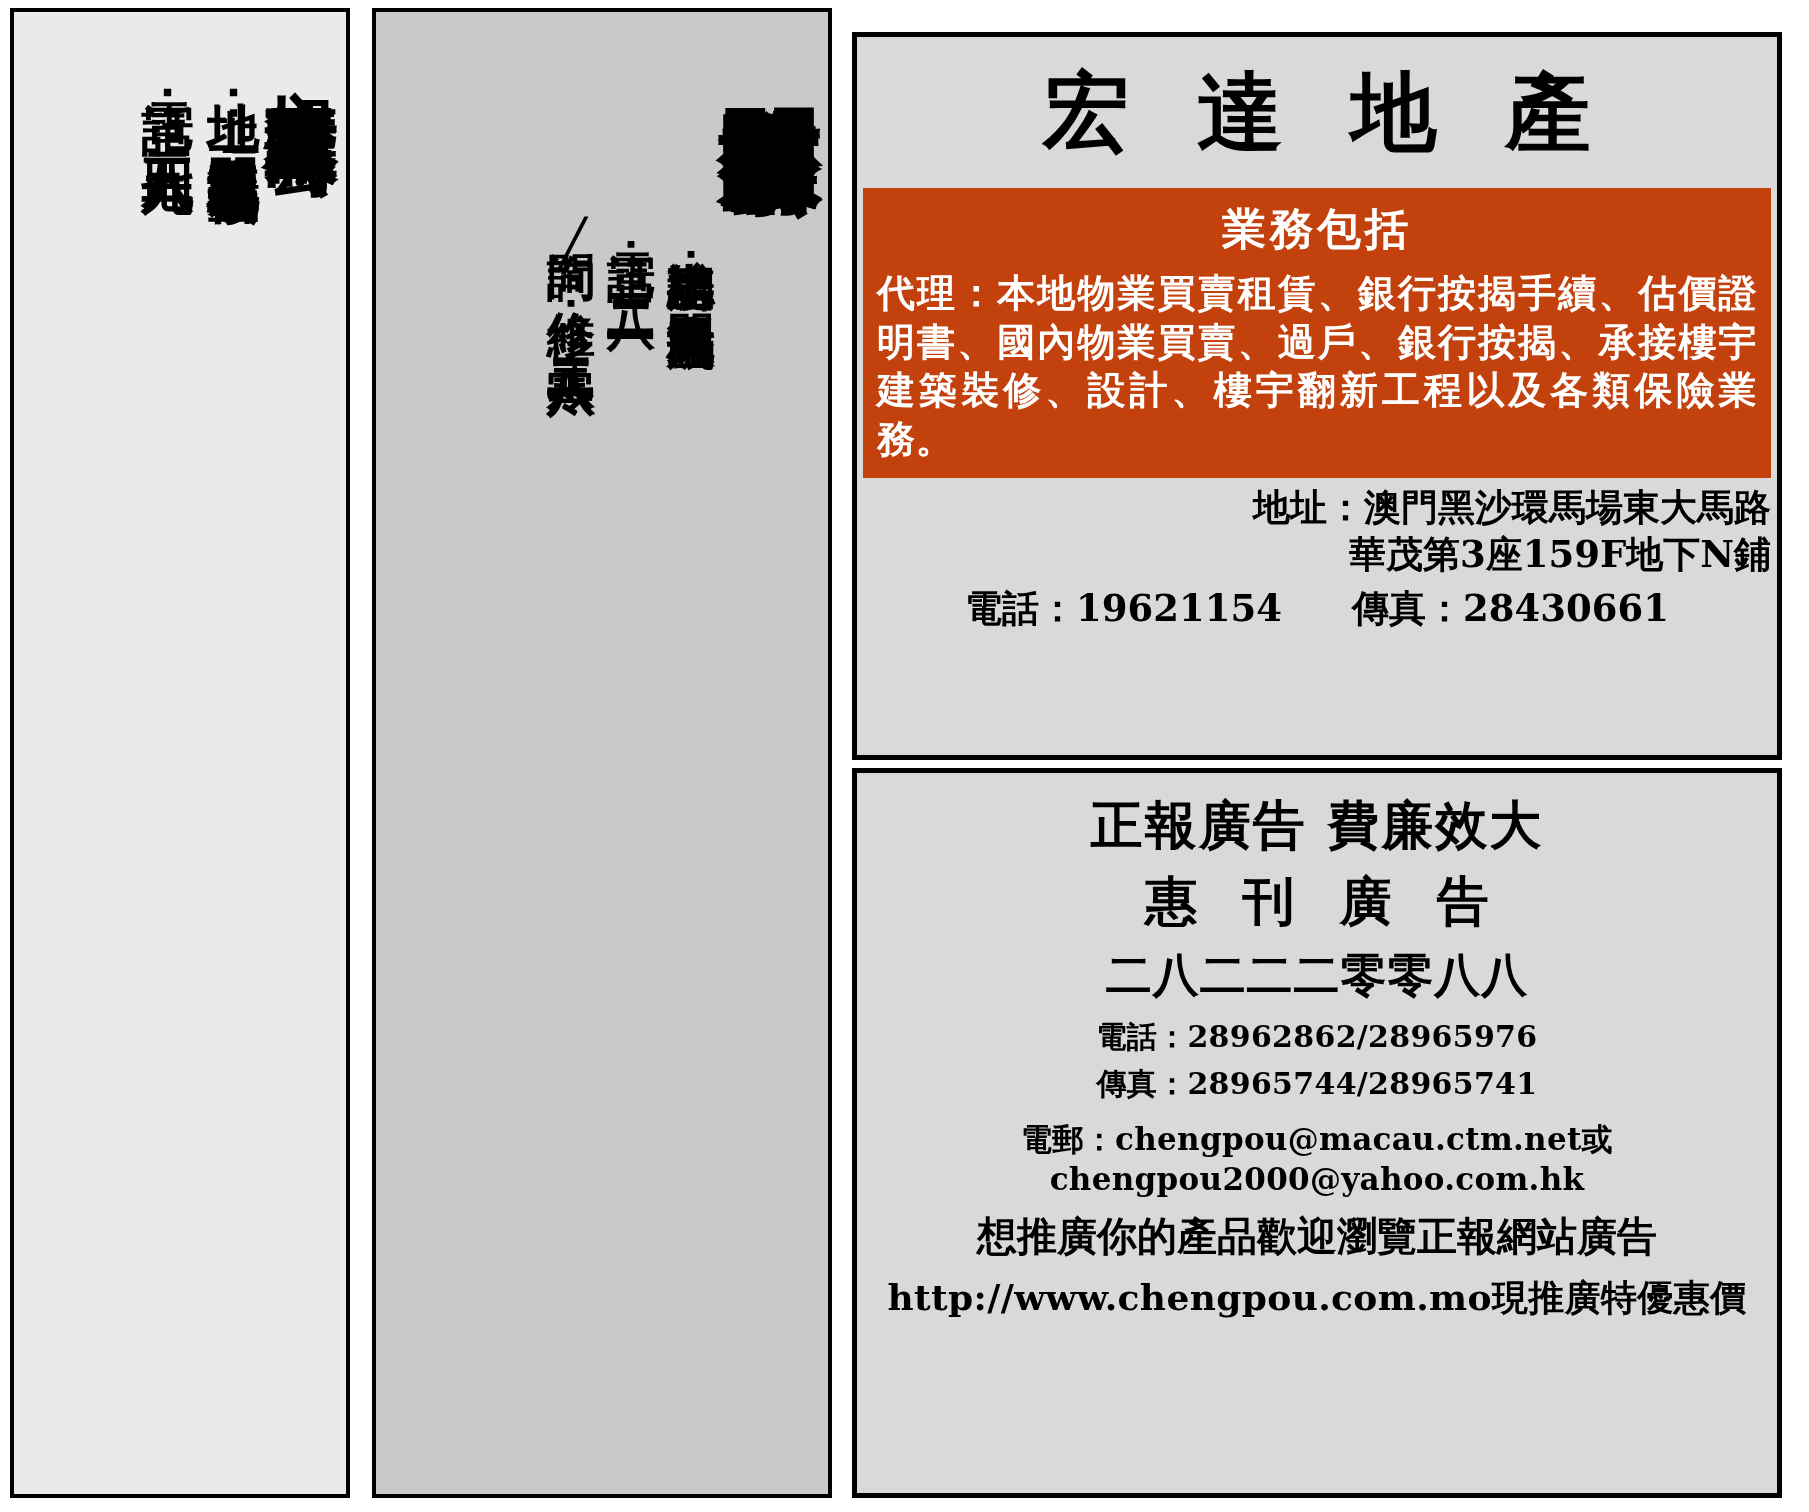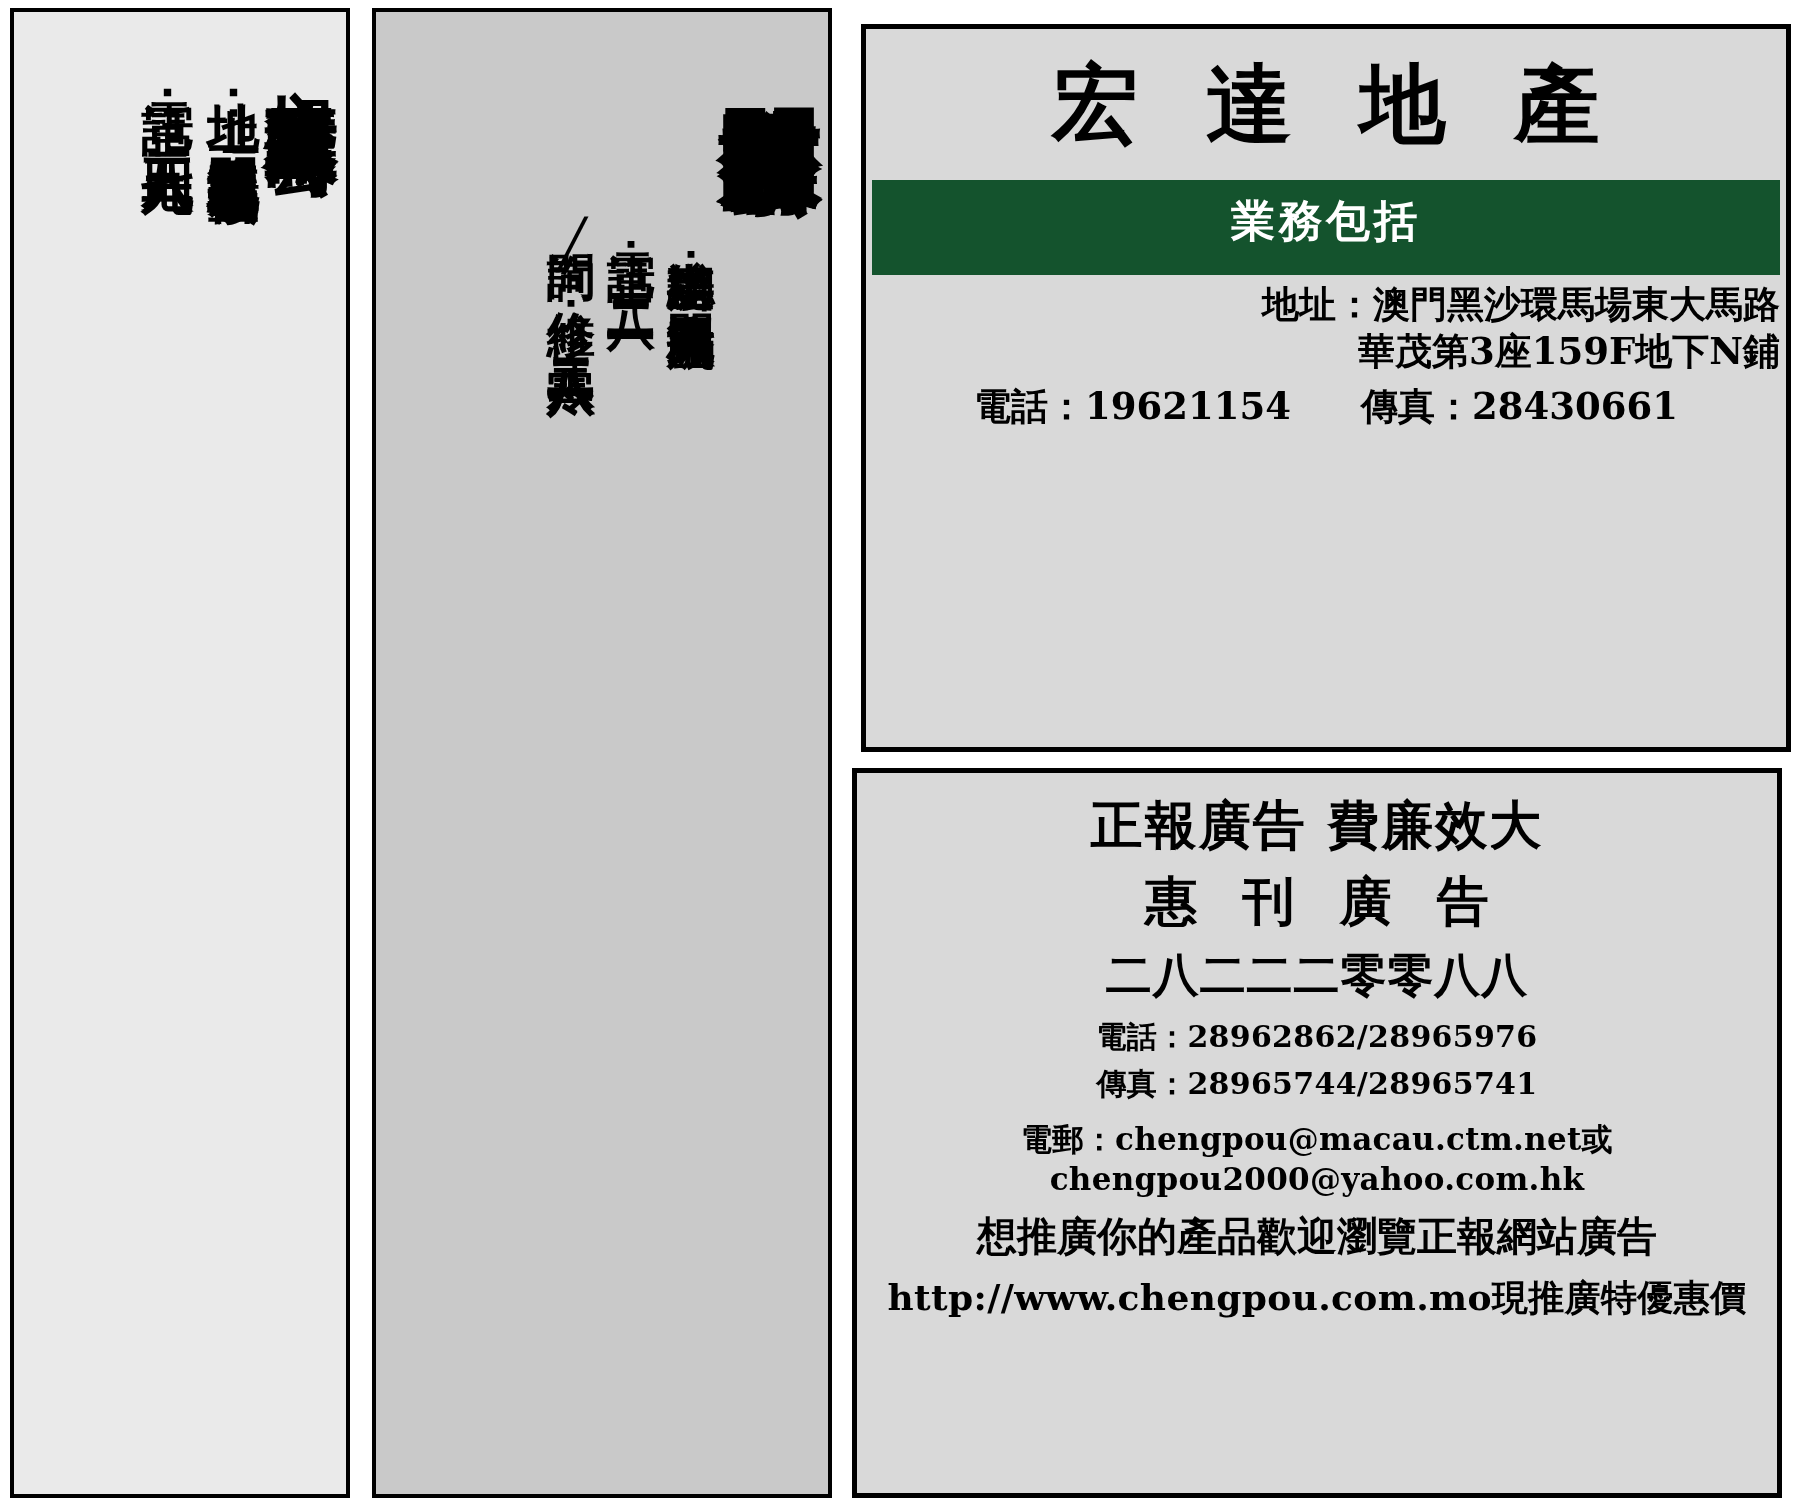--- a/index.html
+++ b/index.html
@@ -92,40 +92,39 @@
     margin-left: 12px;
   }
   .water-line.office { margin-top: 200px; }
   .water-line.tel    { margin-top: 192px; }
   .water-line.repair { margin-top: 192px; }
 
   
   .ad-wangtat {
     position: absolute;
     left: 852px;
-    top: 24px;
+    top: 32px;
     width: 930px;
     height: 728px;
     background: #d9d9d9;
     border: 5px solid #000;
     box-sizing: border-box;
     padding: 6px;
-    margin-left: 9px;
   }
   .wangtat-title {
     text-align: center;
     font-size: 86px;
     font-weight: bold;
     font-family: "DejaVu Serif", "Liberation Serif", serif;
     letter-spacing: 0.22em;
     padding: 12px 0 16px 0;
     text-indent: 0.22em;
   }
   .wangtat-black {
-    background: #14532d;
+    background: #c2410c;
     color: #fff;
     padding: 6px 14px 14px 14px;
   }
   .wangtat-sub {
     text-align: center;
     font-size: 44px;
     font-weight: bold;
     font-family: "DejaVu Serif", "Liberation Serif", serif;
     letter-spacing: 0.08em;
     padding: 6px 0 10px 0;
@@ -222,20 +221,21 @@
     <div class="vtext water-title">澳門自來水股份有限公司</div>
     <div class="vtext water-line office">總辦事處：澳門青洲大馬路七一八號</div>
     <div class="vtext water-line tel">電話：二八二二二二二一</div>
     <div class="vtext water-line repair">詢問╱維修：二八二二二零零八八</div>
   </div>
 
   <div class="ad-wangtat">
     <div class="wangtat-title">宏 達 地 產</div>
     <div class="wangtat-black">
       <div class="wangtat-sub">業務包括</div>
+      <div class="wangtat-body">代理：本地物業買賣租賃、銀行按揭手續、估價證明書、國內物業買賣、過戶、銀行按揭、承接樓宇建築裝修、設計、樓宇翻新工程以及各類保險業務。</div>
     </div>
     <div class="wangtat-contact">
       <div class="wangtat-addr1">地址：澳門黑沙環馬場東大馬路</div>
       <div class="wangtat-addr2">華茂第3座159F地下N鋪</div>
       <div class="wangtat-phones">
         <span>電話：19621154</span>
         <span>傳真：28430661</span>
       </div>
     </div>
   </div>

